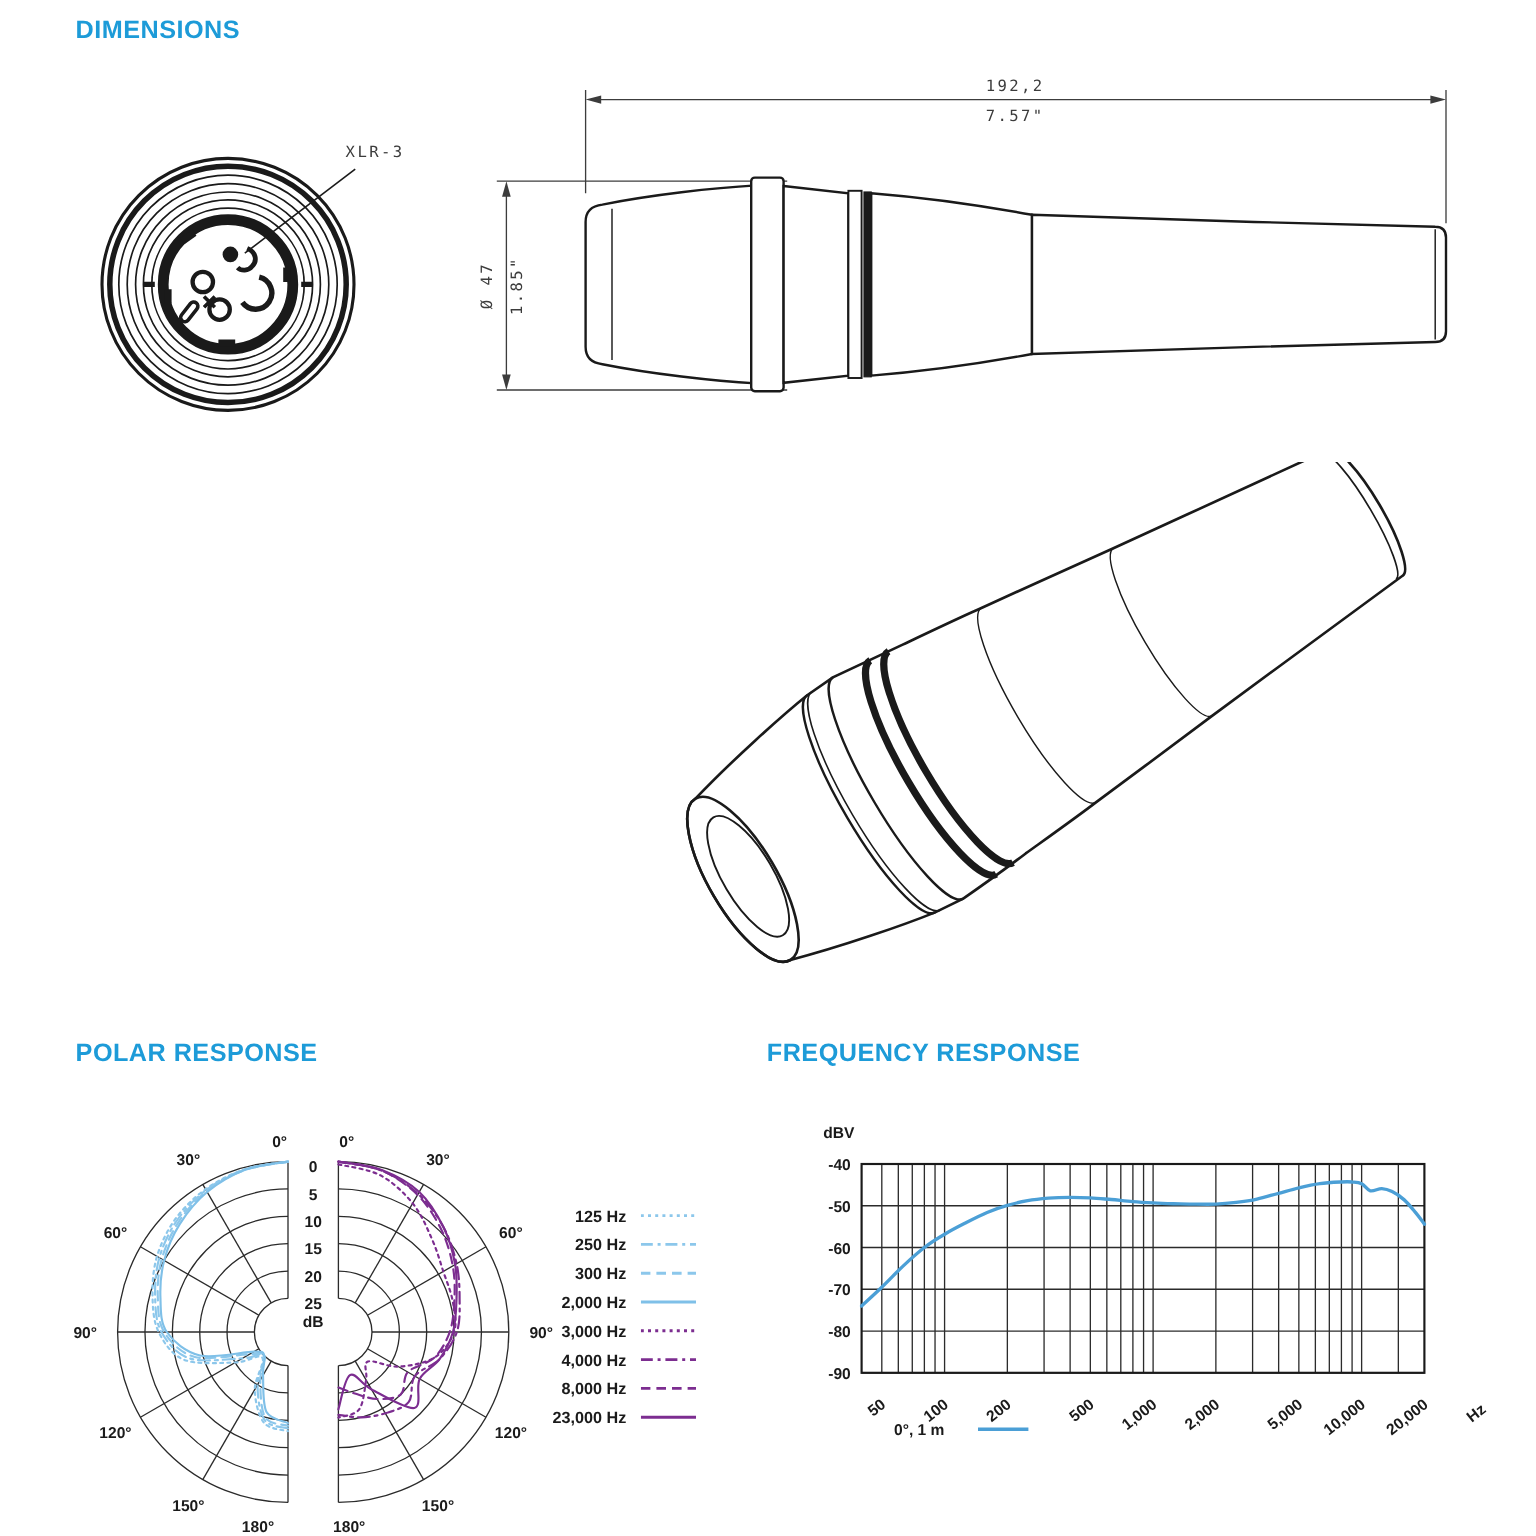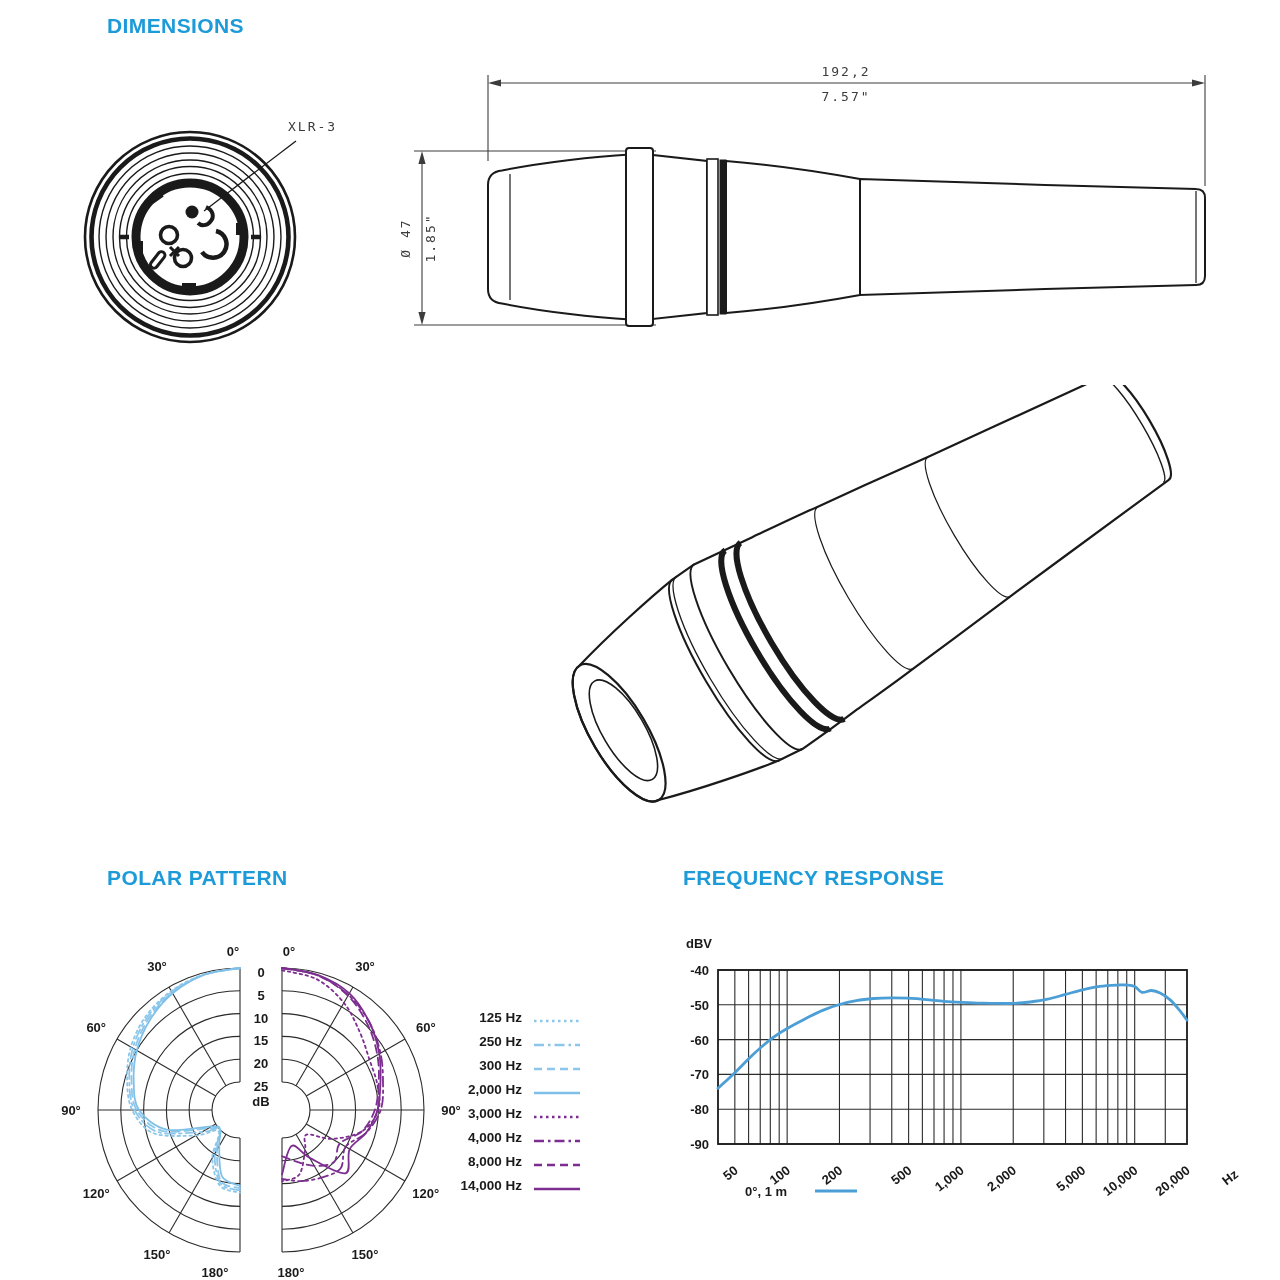--- a/index.html
+++ b/index.html
@@ -1,34 +1,34 @@
 <!DOCTYPE html>
 <html><head>
 <meta charset="utf-8">
 <style>
   html,body{margin:0;padding:0;background:#fff;}
   #canvas{position:relative;width:1280px;height:1280px;background:#ffffff;overflow:hidden;
           font-family:"Liberation Sans", sans-serif;color:#1a1a1a;}
-  .sec-title{position:absolute;font-size:21px;font-weight:700;letter-spacing:.4px;color:#1d9bd8;margin-left:44px;}
+  .sec-title{position:absolute;font-size:21px;font-weight:700;letter-spacing:.4px;color:#1d9bd8;}
   .abs{position:absolute;}
   svg text{font-family:"Liberation Sans", sans-serif;}
   .dimtxt{font-family:"DejaVu Sans Mono", monospace;font-size:13px;letter-spacing:2px;fill:#3c3c3c;}
   .axlab{font-size:13px;font-weight:700;fill:#1a1a1a;}
   #polar-legend{position:absolute;left:448px;top:1001px;width:150px;}
-  .lrow{display:flex;align-items:flex-end;height:24px;}
+  .lrow{display:flex;align-items:center;height:24px;}
   .llab{width:74px;text-align:right;font-size:13.5px;font-weight:700;color:#1a1a1a;white-space:nowrap;}
   .lline{margin-left:12px;}
 </style>
 </head>
 <body>
 
 <div id="canvas">
 
   <div class="sec-title" style="left:63px;top:14px;">DIMENSIONS</div>
-  <div class="sec-title" style="left:63px;top:866px;">POLAR PATTERN</div>
+  <div class="sec-title" style="left:63px;top:866px;">POLAR RESPONSE</div>
   <div class="sec-title" style="left:639px;top:866px;">FREQUENCY RESPONSE</div>
 
   <svg class="abs" style="left:70px;top:95px;" width="340" height="262" viewBox="0 0 340 262">
     <g stroke="#1a1a1a" fill="none">
       <circle cx="120" cy="142" r="105" stroke-width="2.6"></circle>
       <circle cx="120" cy="142" r="98.5" stroke-width="4.6"></circle>
       <circle cx="120" cy="142" r="91" stroke-width="1.4"></circle>
       <circle cx="120" cy="142" r="84" stroke-width="1.4"></circle>
       <circle cx="120" cy="142" r="77" stroke-width="1.4"></circle>
       <circle cx="120" cy="142" r="70.5" stroke-width="1.4"></circle>
@@ -200,21 +200,21 @@
           <line x1="0" y1="4" x2="46" y2="4" stroke="#7c2d90" stroke-width="2.4" stroke-dasharray="10 4 2.5 4"></line>
         </svg>
       </div>
       <div class="lrow">
         <span class="llab">8,000 Hz</span>
         <svg width="46" height="8" class="lline">
           <line x1="0" y1="4" x2="46" y2="4" stroke="#7c2d90" stroke-width="2.4" stroke-dasharray="8 5"></line>
         </svg>
       </div>
       <div class="lrow">
-        <span class="llab">14,000 Hz</span>
+        <span class="llab">23,000 Hz</span>
         <svg width="46" height="8" class="lline">
           <line x1="0" y1="4" x2="46" y2="4" stroke="#7c2d90" stroke-width="2.4"></line>
         </svg>
       </div>
     </div>
 
   <svg class="abs" style="left:650px;top:928px;" width="630" height="300" viewBox="0 0 630 300">
       <line x1="84.84005232653924" y1="42" x2="84.84005232653924" y2="216" stroke="#2b2b2b" stroke-width="1.1"></line>
       <line x1="98.59937693432494" y1="42" x2="98.59937693432494" y2="216" stroke="#2b2b2b" stroke-width="1.1"></line>
       <line x1="110.2327201305499" y1="42" x2="110.2327201305499" y2="216" stroke="#2b2b2b" stroke-width="1.1"></line>

